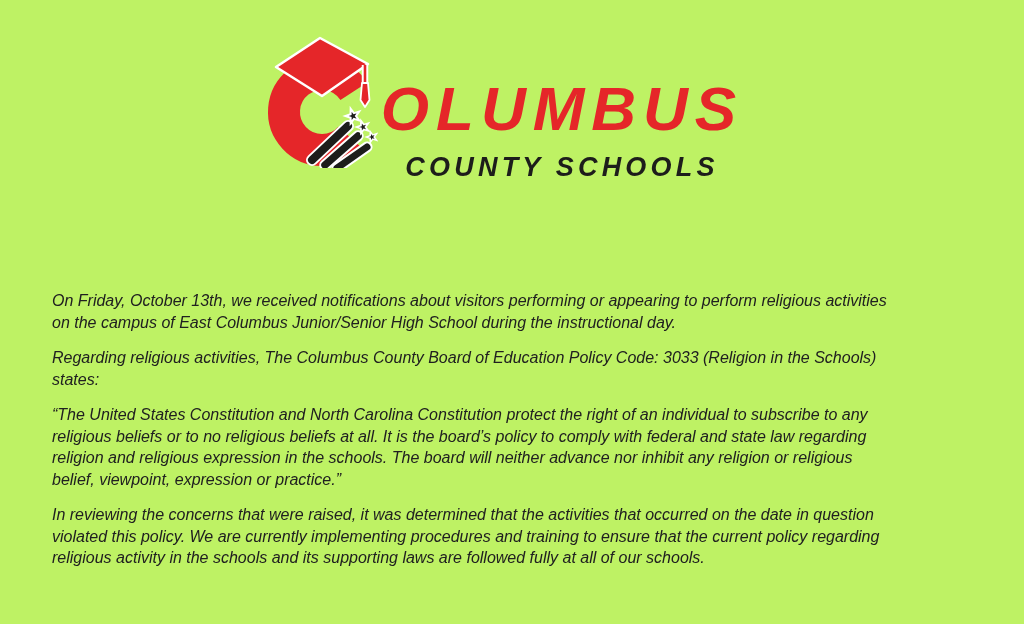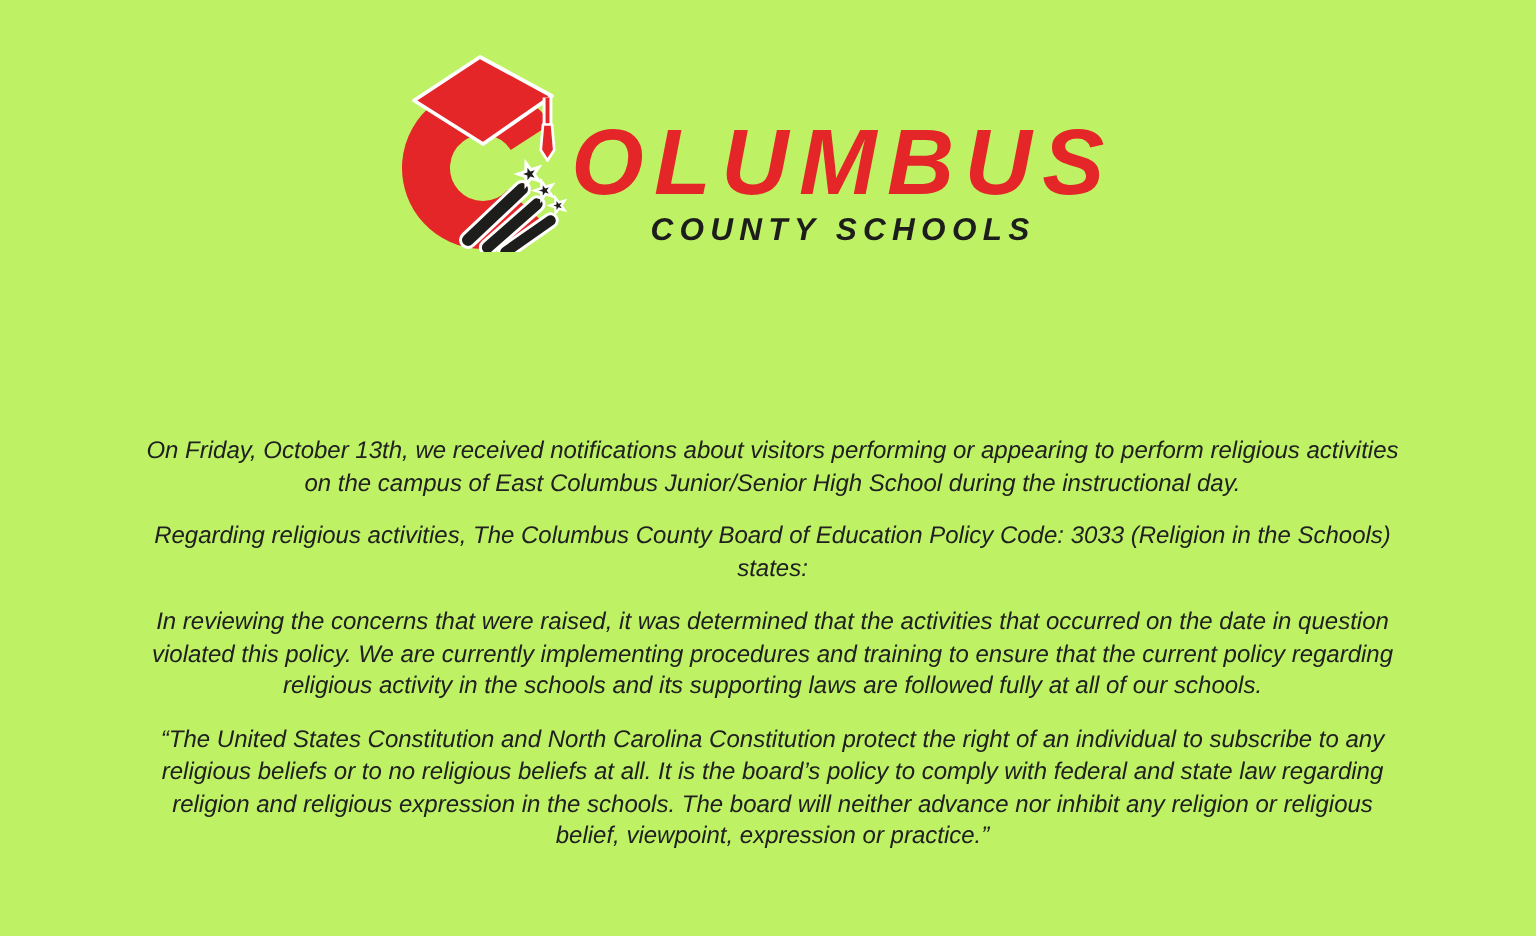--- a/index.html
+++ b/index.html
@@ -42,36 +42,35 @@
   }
   .logo-title {
     font-size: 62px;
     line-height: 62px;
     font-weight: 800;
     letter-spacing: 7px;
     color: #e52629;
     white-space: nowrap;
   }
   .logo-subtitle {
-    margin-top: 3px;
-    font-size: 21px;
+    margin-top: 17px;
+    font-size: 27px;
     line-height: 21px;
     font-weight: 700;
     letter-spacing: 4.2px;
     color: #1d1d1b;
     white-space: nowrap;
   }
   
   .content {
     position: absolute;
-    left: 40px;
+    left: 52px;
     top: 290px;
     width: 950px;
     color: #202020;
-    text-align: center;
   }
   .content p {
     font-size: 16px;
     line-height: 21.5px;
     margin: 0 0 14px 0;
     white-space: pre-line;
   }
 </style>
 </head>
 <body>
@@ -118,22 +117,22 @@
       <div class="logo-title">OLUMBUS</div>
       <div class="logo-subtitle">COUNTY SCHOOLS</div>
     </div>
   </header>
 
   <main class="content">
     <p>On Friday, October 13th, we received notifications about visitors performing or appearing to perform religious activities
 on the campus of East Columbus Junior/Senior High School during the instructional day.</p>
     <p>Regarding religious activities, The Columbus County Board of Education Policy Code: 3033 (Religion in the Schools)
 states:</p>
-    <p>In reviewing the concerns that were raised, it was determined that the activities that occurred on the date in question
-violated this policy. We are currently implementing procedures and training to ensure that the current policy regarding
-religious activity in the schools and its supporting laws are followed fully at all of our schools.</p>
     <p>“The United States Constitution and North Carolina Constitution protect the right of an individual to subscribe to any
 religious beliefs or to no religious beliefs at all. It is the board’s policy to comply with federal and state law regarding
 religion and religious expression in the schools. The board will neither advance nor inhibit any religion or religious
 belief, viewpoint, expression or practice.”</p>
+    <p>In reviewing the concerns that were raised, it was determined that the activities that occurred on the date in question
+violated this policy. We are currently implementing procedures and training to ensure that the current policy regarding
+religious activity in the schools and its supporting laws are followed fully at all of our schools.</p>
   </main>
 
 </div>
 
 </body></html>

